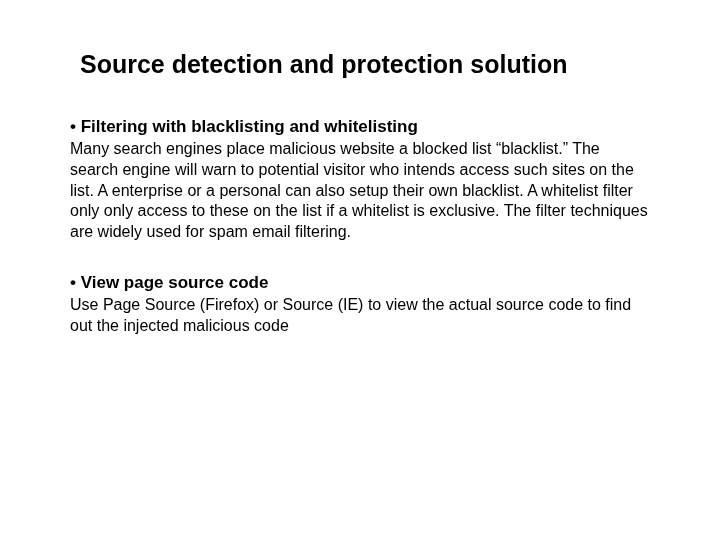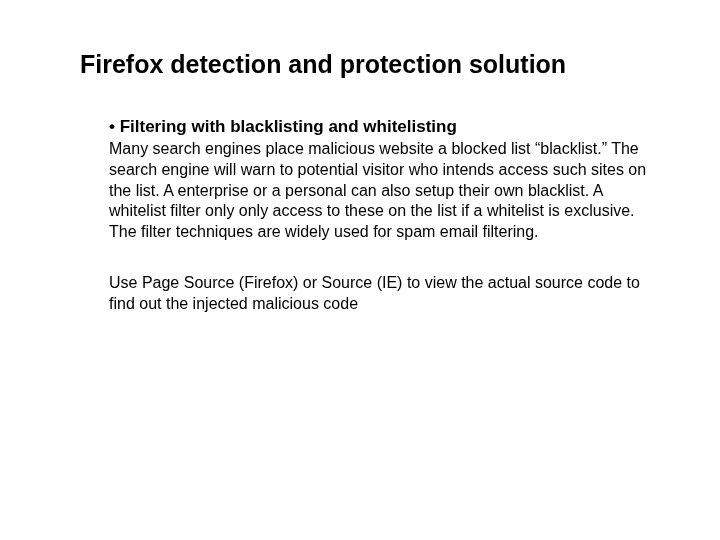--- a/index.html
+++ b/index.html
@@ -16,38 +16,38 @@
       padding: 50px 70px 40px 70px;
     }
     .title {
       font-size: 25px;
       font-weight: bold;
       margin-bottom: 38px;
       margin-left: 10px;
     }
     .section {
       margin-bottom: 30px;
-      margin-left: 39px;
     }
     .bullet-line {
       font-size: 17px;
       font-weight: bold;
       margin-bottom: 2px;
     }
     .body-text {
       font-size: 16px;
       font-weight: normal;
       line-height: 1.3;
     }
   </style>
 </head>
 <body>
 
-<h1 class="title">Firefox detection and protection solution</h1>
+<h1 class="title">Source detection and protection solution</h1>
 
 <div class="section">
   <div class="bullet-line">• Filtering with blacklisting and whitelisting</div>
   <div class="body-text">Many search engines place malicious website a blocked list “blacklist.” The search engine will warn to potential visitor who intends access such sites on the list. A enterprise or a personal can also setup their own blacklist. A whitelist filter only only access to these on the list if a whitelist is exclusive. The filter techniques are widely used for spam email filtering.</div>
 </div>
 
 <div class="section">
+  <div class="bullet-line">• View page source code</div>
   <div class="body-text">Use Page Source (Firefox) or Source (IE) to view the actual source code to find out the injected malicious code</div>
 </div>
 
 </body></html>

